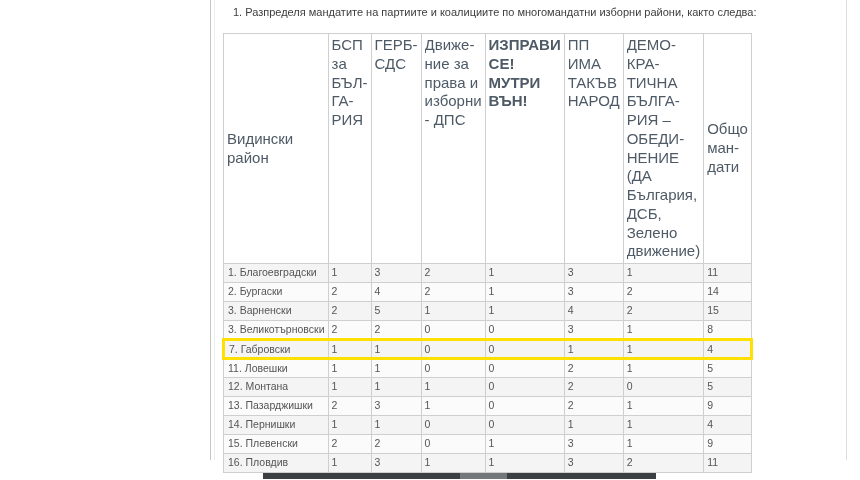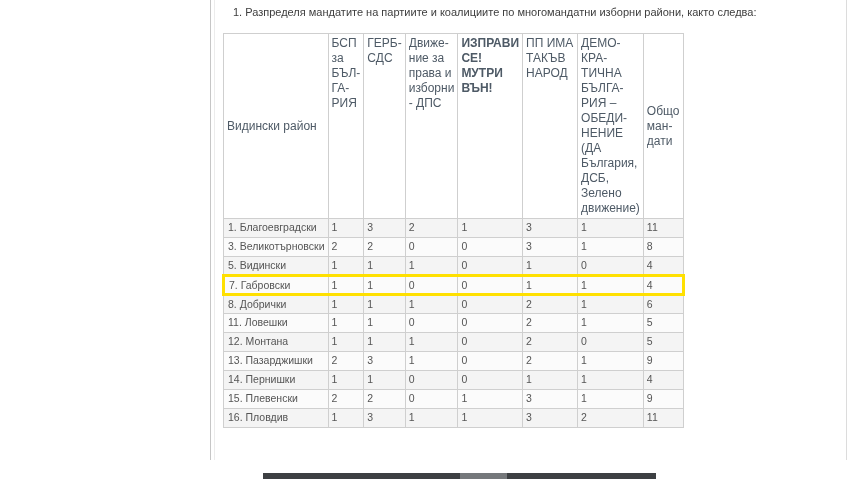--- a/index.html
+++ b/index.html
@@ -13,21 +13,21 @@
   .doc-title { position:absolute; top:6px; left:22px; font-size:11px; color:#3d3d3d; white-space:nowrap; }
   table.mandates {
     position:absolute; top:33px; left:11px;
     border-collapse:collapse; table-layout:fixed;
   }
   th, td {
     border:1px solid #cfcfcf; font-weight:normal; text-align:left;
     vertical-align:top; padding:2px 3px; overflow:hidden;
   }
   thead tr { height:95px; background:#ffffff; }
-  th { font-size:12px; color:#4e5a66; line-height:1.25; }
+  th { font-size:15px; color:#4e5a66; line-height:1.25; }
   th.c1, th.c8 { vertical-align:middle; }
   .hdr { overflow:hidden; }
   .h5 { white-space:pre-line;font-weight:bold; }
   tbody tr { height:19px; }
   tbody tr:nth-child(odd)  { background:#f4f4f4; }
   tbody tr:nth-child(even) { background:#fbfbfb; }
   td { font-size:10.5px; color:#555555; white-space:nowrap; }
   td.district { padding-left:4px; }
   tr.hl td { border-top:3px solid #ffe000; border-bottom:3px solid #ffe000; }
   tr.hl td:first-child { border-left:3px solid #ffe000; }
@@ -89,58 +89,58 @@
             <td class="district">1. Благоевградски</td>
             <td>1</td>
             <td>3</td>
             <td>2</td>
             <td>1</td>
             <td>3</td>
             <td>1</td>
             <td>11</td>
           </tr>
           <tr>
+            <td class="district">2. Бургаски</td>
+            <td>2</td>
+            <td>4</td>
+            <td>2</td>
+            <td>1</td>
+            <td>3</td>
+            <td>2</td>
+            <td>14</td>
+          </tr>
+          <tr>
+            <td class="district">3. Варненски</td>
+            <td>2</td>
+            <td>5</td>
+            <td>1</td>
+            <td>1</td>
+            <td>4</td>
+            <td>2</td>
+            <td>15</td>
+          </tr>
+          <tr>
             <td class="district">3. Великотърновски</td>
             <td>2</td>
             <td>2</td>
             <td>0</td>
             <td>0</td>
             <td>3</td>
             <td>1</td>
             <td>8</td>
-          </tr>
-          <tr>
-            <td class="district">5. Видински</td>
-            <td>1</td>
-            <td>1</td>
-            <td>1</td>
-            <td>0</td>
-            <td>1</td>
-            <td>0</td>
-            <td>4</td>
           </tr>
           <tr class="hl">
             <td class="district">7. Габровски</td>
             <td>1</td>
             <td>1</td>
             <td>0</td>
             <td>0</td>
             <td>1</td>
             <td>1</td>
             <td>4</td>
-          </tr>
-          <tr>
-            <td class="district">8. Добрички</td>
-            <td>1</td>
-            <td>1</td>
-            <td>1</td>
-            <td>0</td>
-            <td>2</td>
-            <td>1</td>
-            <td>6</td>
           </tr>
           <tr>
             <td class="district">11. Ловешки</td>
             <td>1</td>
             <td>1</td>
             <td>0</td>
             <td>0</td>
             <td>2</td>
             <td>1</td>
             <td>5</td>

